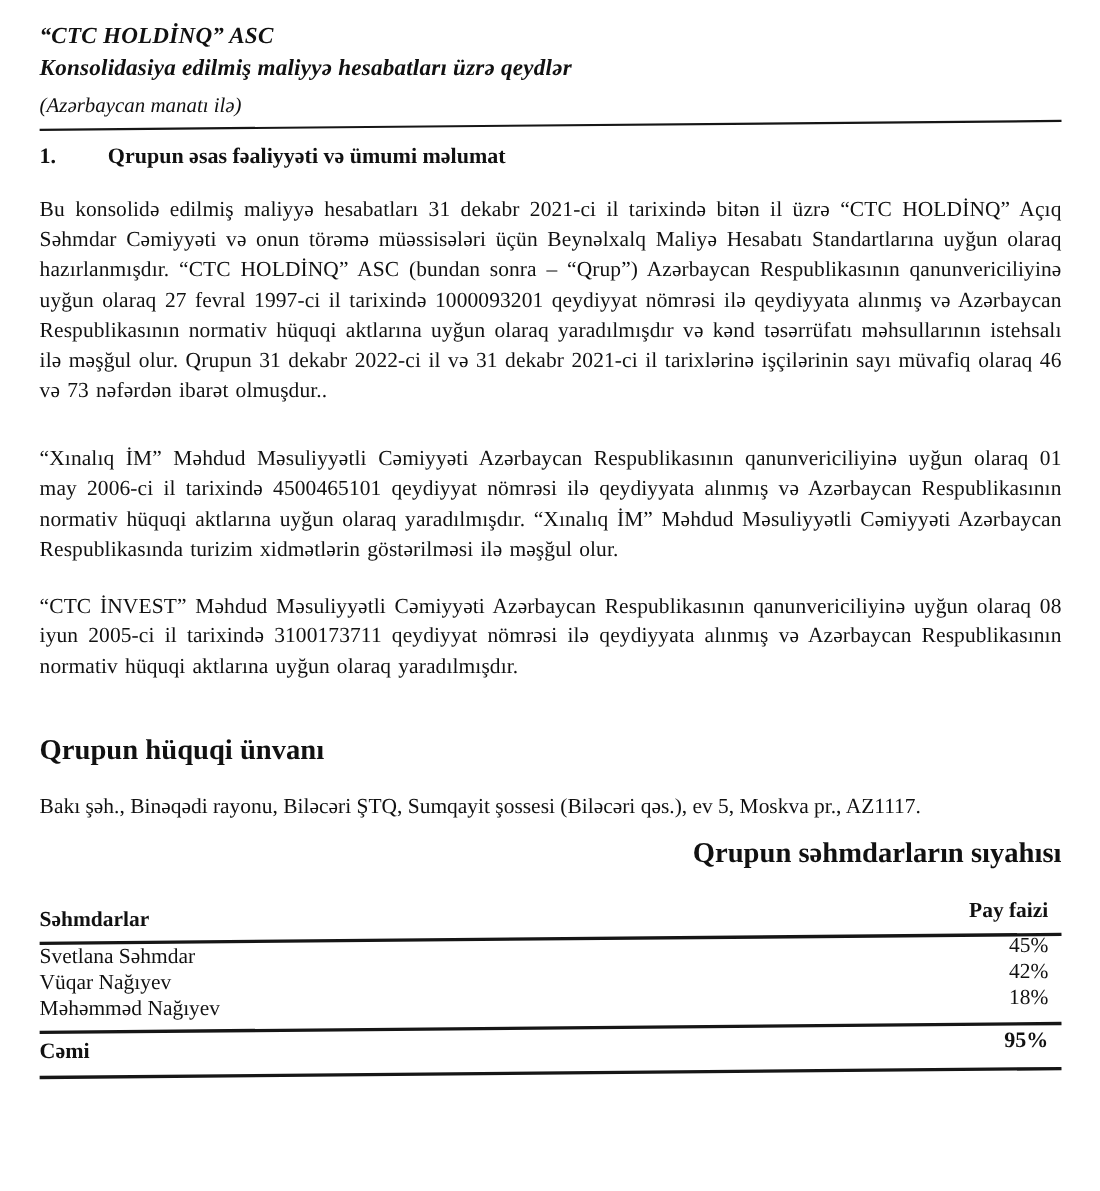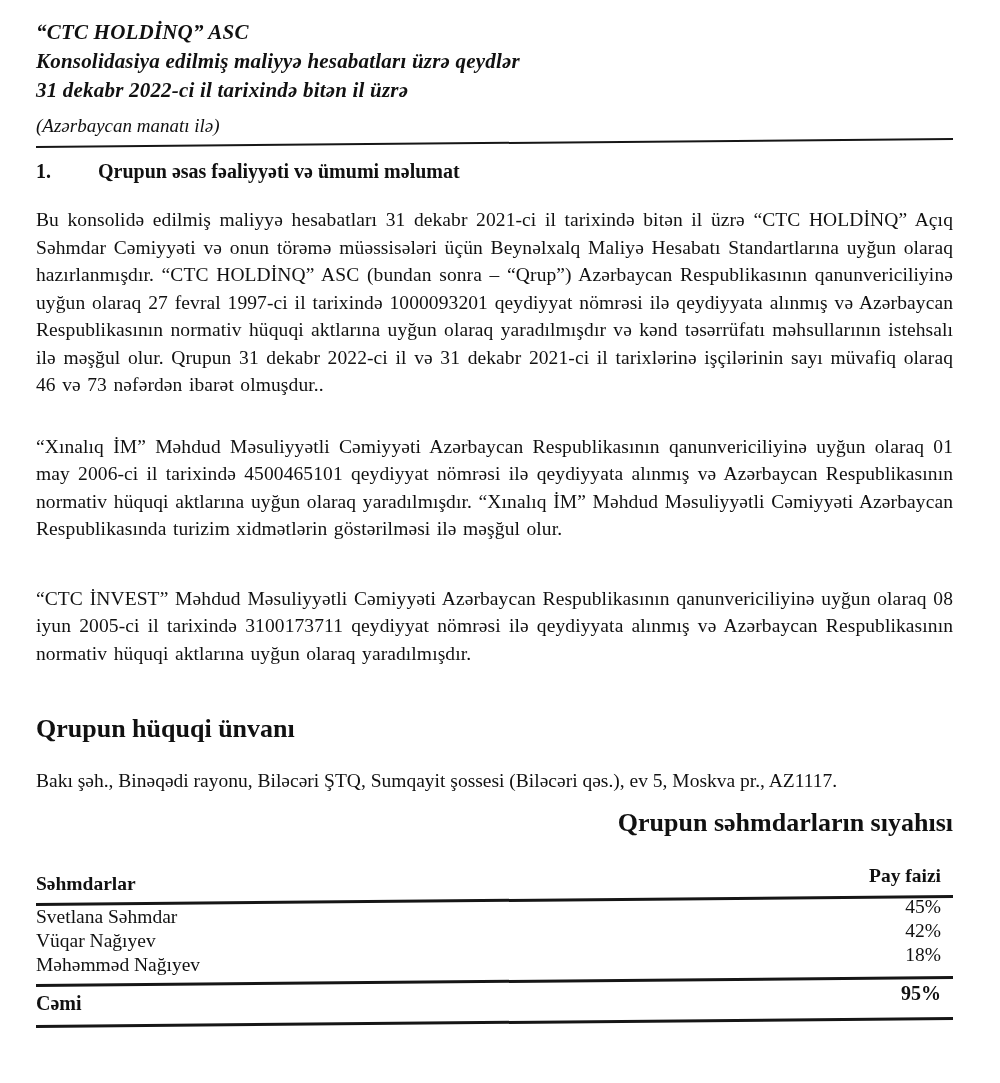--- a/index.html
+++ b/index.html
@@ -12,21 +12,21 @@
     height: 1083px;
     overflow: hidden;
     font-family: "Liberation Serif", "DejaVu Serif", serif;
     color: #111111;
   }
   .page {
     position: relative;
     box-sizing: border-box;
     width: 1000px;
     height: 759px;
-    padding: 18px 47px 0 36px;
+    padding: 18px 35px 0 36px;
     background: #ffffff;
   }
   
   .doc-header {
     font-weight: bold;
     font-style: italic;
     font-size: 21px;
     line-height: 29px;
     letter-spacing: 0.2px;
   }
@@ -59,21 +59,21 @@
   .para {
     margin: 0;
     margin-top: 22px;
     font-size: 19.5px;
     line-height: 27.5px;
     text-align: justify;
     word-spacing: 1.5px;
     letter-spacing: 0.1px;
   }
   .para.gap-lg { margin-top: 34px; }
-  .para.gap-md { margin-top: 42px; }
+  .para.gap-md { margin-top: 24px; }
 
   
   .sub-heading {
     font-weight: bold;
     font-size: 26px;
     line-height: 24px;
   }
   .sub-heading.addr-h { margin-top: 50px; }
   .sub-heading.sh-h   { margin-top: 18px; text-align: right; }
   .address-line {
@@ -112,21 +112,20 @@
   .rule.bottom-rule { border-top-width: 3px; margin-top: 2px; }
 </style>
 </head>
 <body>
 
 <div class="page">
 
   <div class="doc-header">
     <div>“CTC HOLDİNQ” ASC</div>
     <div>Konsolidasiya edilmiş maliyyə hesabatları üzrə qeydlər</div>
-    <div>31 dekabr 2022-ci il tarixində bitən il üzrə</div>
   </div>
 
   <div class="currency-note">(Azərbaycan manatı ilə)</div>
 
   <div class="rule head-rule"></div>
 
   <div class="section-heading">
     <span class="num">1.</span>
     <span>Qrupun əsas fəaliyyəti və ümumi məlumat</span>
   </div>

